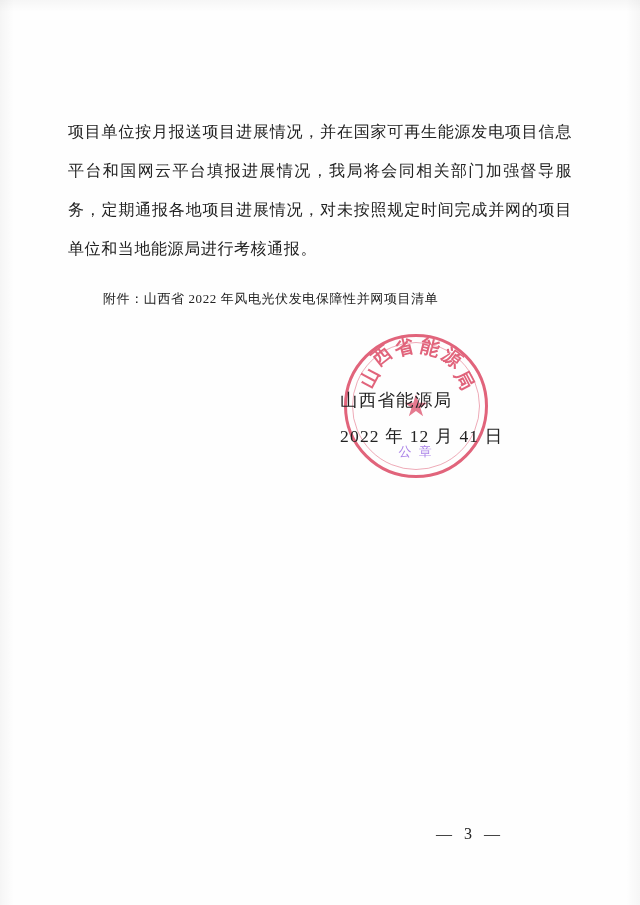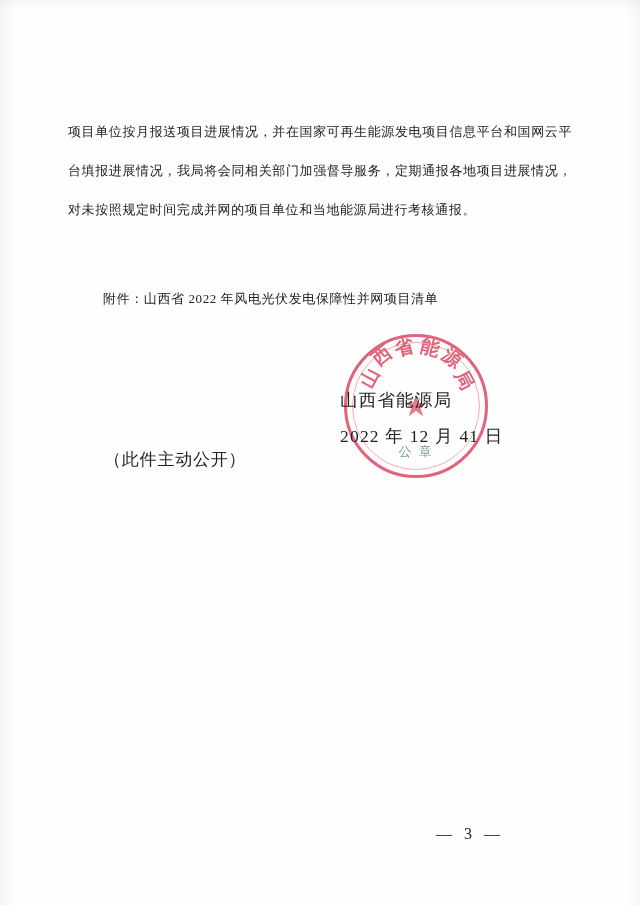--- a/index.html
+++ b/index.html
@@ -35,21 +35,21 @@
   }
 
   .body-block {
     position: absolute;
     left: 68px;
     top: 112px;
     width: 504px;
   }
 
   .para {
-    font-size: 13px;
+    font-size: 16px;
     line-height: 39px;
     letter-spacing: 0.6px;
     text-align: justify;
     text-justify: inter-ideograph;
     color: #222;
     margin: 0;
   }
 
   .attachment {
     position: absolute;
@@ -127,21 +127,21 @@
     transform: translate(-50%, -50%);
     font-style: normal;
     white-space: nowrap;
   }
   .seal .bottom-text {
     position: absolute;
     left: 0;
     right: 0;
     bottom: 14px;
     text-align: center;
-    color: #14532d;
+    color: #6d28d9;
     font-size: 13px;
     letter-spacing: 2px;
     opacity: 0.8;
   }
 
   .public-note {
     position: absolute;
     left: 104px;
     top: 448px;
     font-size: 17px;
@@ -196,17 +196,16 @@
     </div>
     <div class="star">★</div>
     <div class="bottom-text">公 章</div>
   </div>
 
   <div class="signature-block">
     <div class="sig-line">山西省能源局</div>
     <div class="sig-line">2022 年 12 月 41 日</div>
   </div>
 
-  <div class="public-note">（此件主动公开）</div>
 
   <div class="page-number">— 3 —</div>
 
 </div>
 
 </body></html>

